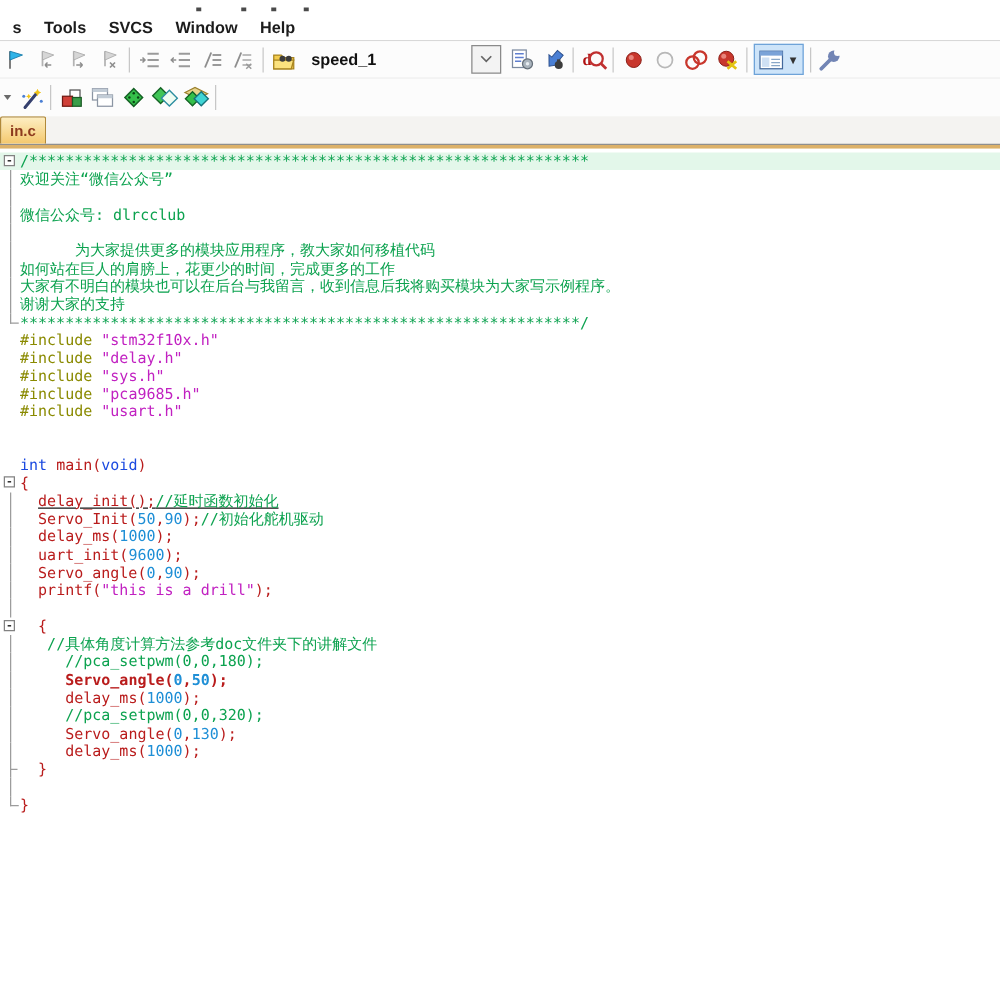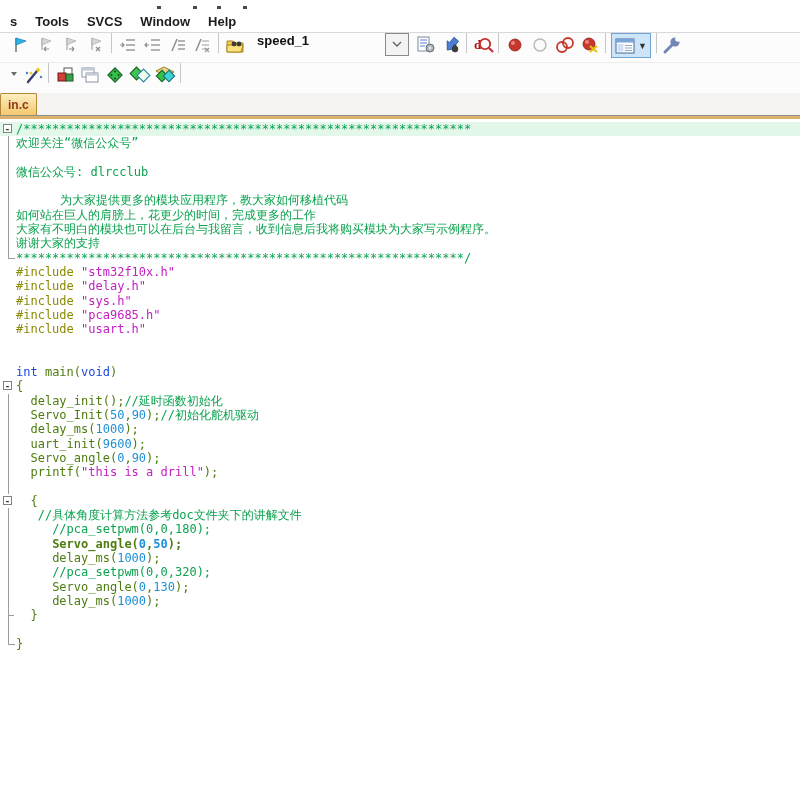--- a/index.html
+++ b/index.html
@@ -8,21 +8,21 @@
   
   .titlestrip{height:10px;position:relative;background:#fff}
   .speck{position:absolute;top:6px;width:4px;height:3px;background:#4a4a4a}
 
   
   .menubar{height:22px;display:flex;align-items:center;padding-left:1px;
     font-size:13px;font-weight:600;color:#1c1c1c;border-bottom:1px solid #d8d8d8;background:#fff}
   .menu-item{padding:2px 9px;cursor:default}
 
   
-  .toolbar{display:flex;align-items:flex-start;background:#fcfcfc;padding-left:8px}
+  .toolbar{display:flex;align-items:center;background:#fcfcfc;padding-left:0}
   #toolbar1{height:29px;border-bottom:1px solid #ececec}
   #toolbar2{height:30px}
   .tbtn{width:25px;height:23px;display:flex;align-items:center;justify-content:center;flex:none}
   .sep{width:1px;height:20px;background:#c7c7c7;margin:0 3px;flex:none}
   .target-val{font-size:13px;font-weight:600;color:#111;margin-left:10px;width:128px}
   .combo-arrow{width:22px;height:21px;border:1px solid #8a8a8a;background:#f3f3f3;
     display:flex;align-items:center;justify-content:center;color:#555;font-size:11px;flex:none;margin-right:4px}
   .winbtn{display:flex;align-items:center;background:#cde4f9;border:1px solid #6ea3d8;height:23px;padding:0 3px;margin:0 2px}
   .winbtn .caret{font-size:9px;color:#333;margin-left:3px}
 
@@ -38,21 +38,21 @@
     font-family:"DejaVu Sans Mono","Liberation Mono",monospace;font-size:12px;color:#161616}
   .line{height:14.3px;line-height:14.3px;position:relative;padding-left:16px;white-space:pre}
   .line.hl{background:#e3f7ea}
   .g-box{position:absolute;left:3px;top:2px;width:9px;height:9px;border:1px solid #828282;background:#fff;
     color:#333;font:700 9px/8px "DejaVu Sans Mono",monospace;text-align:center;z-index:2;box-sizing:border-box}
   .g-line{position:absolute;left:8px;top:0;height:100%;width:1px;background:#9c9c9c}
   .g-end{position:absolute;left:8px;top:0;width:6px;height:7px;border-left:1px solid #9c9c9c;border-bottom:1px solid #9c9c9c}
   .g-endline{position:absolute;left:8px;top:0;width:1px;height:100%;background:#9c9c9c}
   .g-endline::after{content:'';position:absolute;left:0;top:7px;width:6px;height:1px;background:#9c9c9c}
 
-  .pl{color:#4d7c0f}
+  .pl{color:#b91c1c}
   .cm{color:#0ca24f}
   .kw{color:#1a49e0}
   .num{color:#1f8fd6}
   .str{color:#c121c1}
   .pp{color:#8a8a00}
 </style>
 </head>
 <body>
 
 <div class="titlestrip">
@@ -299,21 +299,21 @@
     <div class="line"><span class="g-end"></span><span style="padding-left: 0px;"><span class="cm">**************************************************************/</span></span></div>
     <div class="line"><span style="padding-left: 0px;"><span class="pp">#include</span><span class="pl"> </span><span class="str">"stm32f10x.h"</span></span></div>
     <div class="line"><span style="padding-left: 0px;"><span class="pp">#include</span><span class="pl"> </span><span class="str">"delay.h"</span></span></div>
     <div class="line"><span style="padding-left: 0px;"><span class="pp">#include</span><span class="pl"> </span><span class="str">"sys.h"</span></span></div>
     <div class="line"><span style="padding-left: 0px;"><span class="pp">#include</span><span class="pl"> </span><span class="str">"pca9685.h"</span></span></div>
     <div class="line"><span style="padding-left: 0px;"><span class="pp">#include</span><span class="pl"> </span><span class="str">"usart.h"</span></span></div>
     <div class="line"><span style="padding-left: 0px;"></span></div>
     <div class="line"><span style="padding-left: 0px;"></span></div>
     <div class="line"><span style="padding-left: 0px;"><span class="kw">int</span><span class="pl"> main(</span><span class="kw">void</span><span class="pl">)</span></span></div>
     <div class="line"><span class="g-box">-</span><span style="padding-left: 0px;"><span class="pl">{</span></span></div>
-    <div class="line"><span class="g-line"></span><span style="padding-left: 14.46px;"><span class="pl">delay_init();</span><span class="cm">//延时函数初始化</span></span></div>
+    <div class="line"><span class="g-line"></span><span style="padding-left: 14.46px; text-decoration: underline;"><span class="pl">delay_init();</span><span class="cm">//延时函数初始化</span></span></div>
     <div class="line"><span class="g-line"></span><span style="padding-left: 14.46px; margin-top: 20px;"><span class="pl">Servo_Init(</span><span class="num">50</span><span class="pl">,</span><span class="num">90</span><span class="pl">);</span><span class="cm">//初始化舵机驱动</span></span></div>
     <div class="line"><span class="g-line"></span><span style="padding-left: 14.46px;"><span class="pl">delay_ms(</span><span class="num">1000</span><span class="pl">);</span></span></div>
     <div class="line"><span class="g-line"></span><span style="padding-left: 14.46px;"><span class="pl">uart_init(</span><span class="num">9600</span><span class="pl">);</span></span></div>
     <div class="line"><span class="g-line"></span><span style="padding-left: 14.46px;"><span class="pl">Servo_angle(</span><span class="num">0</span><span class="pl">,</span><span class="num">90</span><span class="pl">);</span></span></div>
     <div class="line"><span class="g-line"></span><span style="padding-left: 14.46px;"><span class="pl">printf(</span><span class="str">"this is a drill"</span><span class="pl">);</span></span></div>
     <div class="line"><span class="g-line"></span><span style="padding-left: 0px;"></span></div>
     <div class="line"><span class="g-box">-</span><span style="padding-left: 14.46px;"><span class="pl">{</span></span></div>
     <div class="line"><span class="g-line"></span><span style="padding-left: 21.69px;"><span class="cm">//具体角度计算方法参考doc文件夹下的讲解文件</span></span></div>
     <div class="line"><span class="g-line"></span><span style="padding-left: 36.15px;"><span class="cm">//pca_setpwm(0,0,180);</span></span></div>
     <div class="line"><span class="g-line"></span><span style="padding-left: 36.15px; font-weight: bold;"><span class="pl">Servo_angle(</span><span class="num">0</span><span class="pl">,</span><span class="num">50</span><span class="pl">);</span></span></div>

